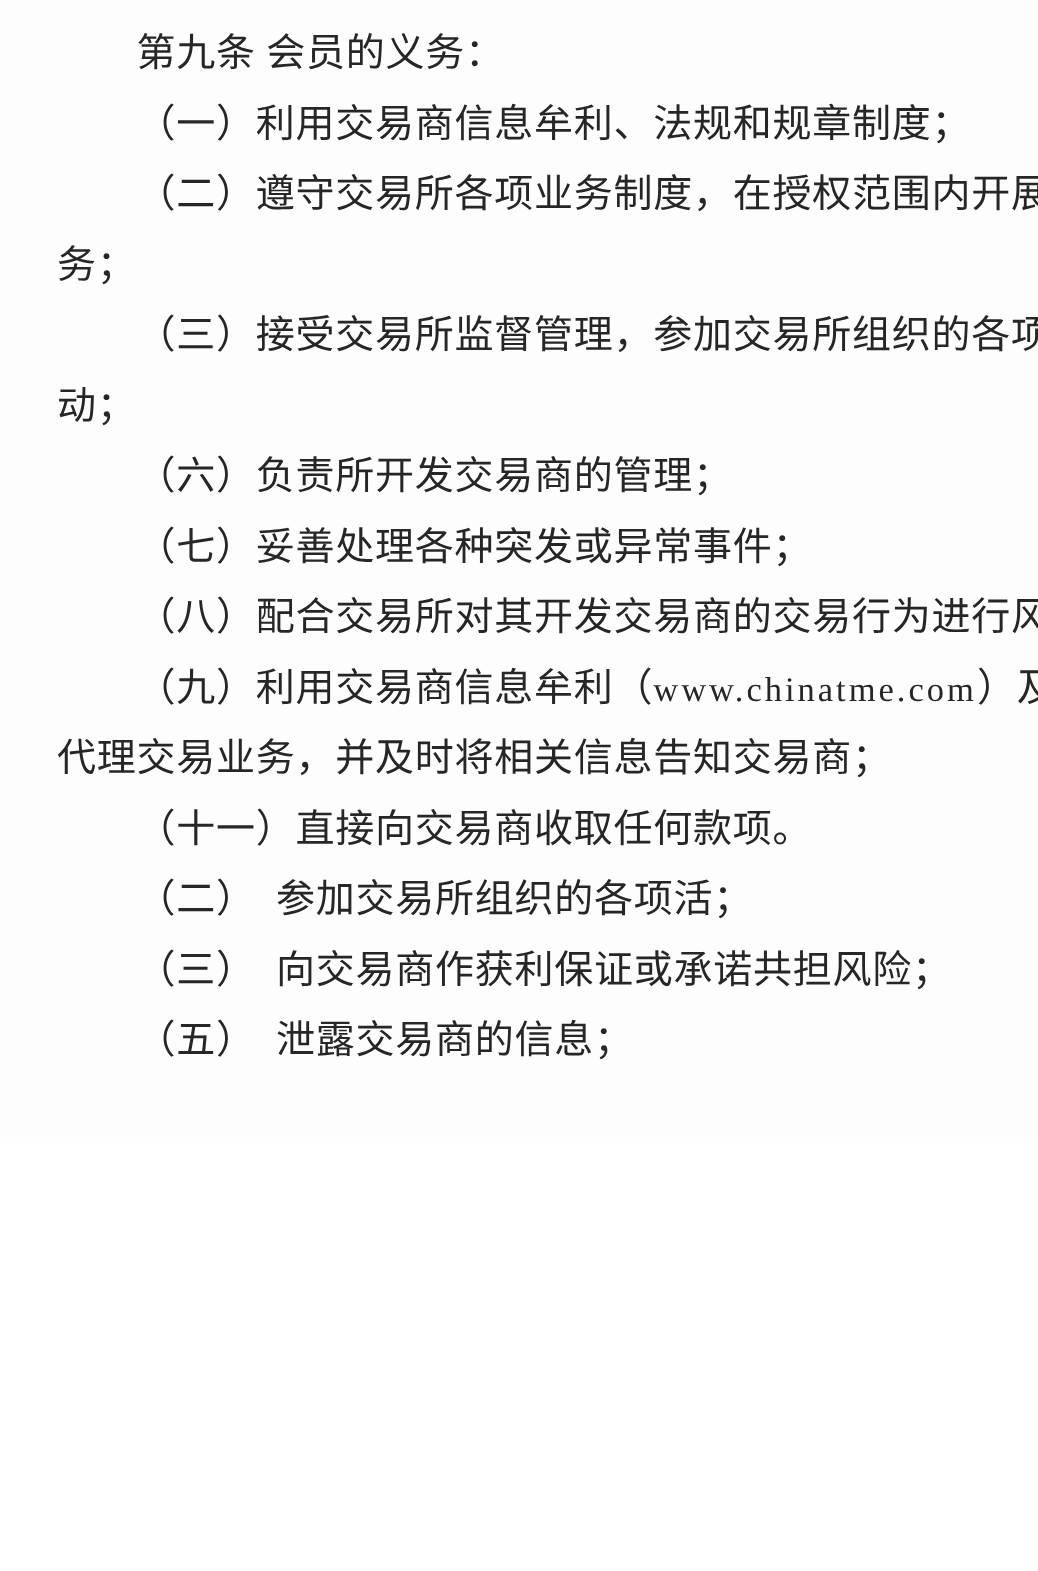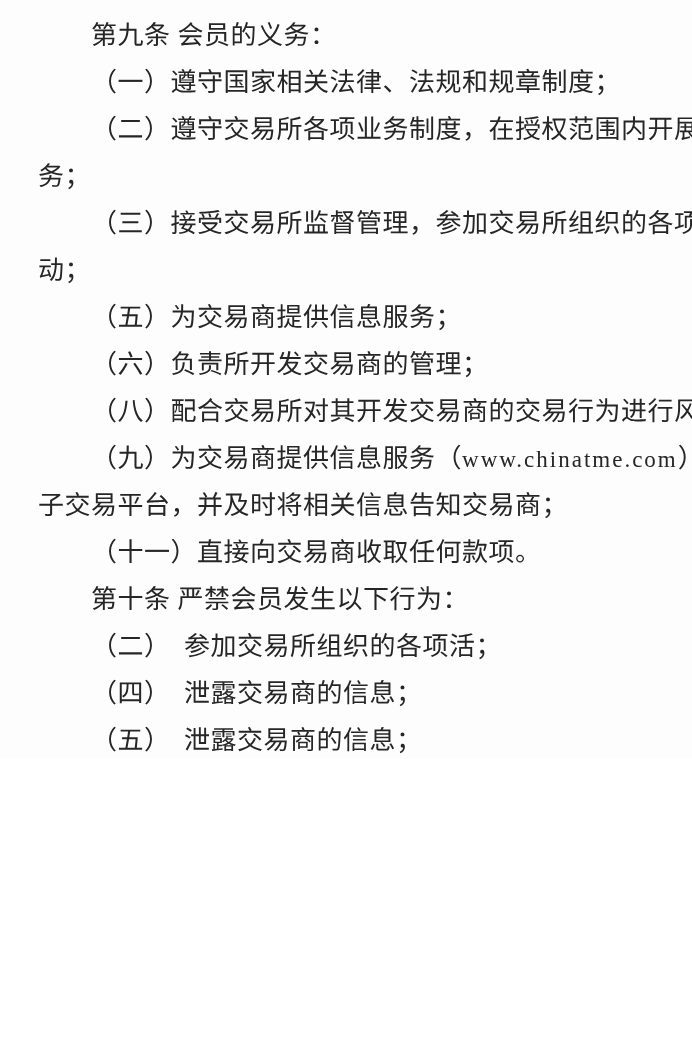--- a/index.html
+++ b/index.html
@@ -33,30 +33,29 @@
     font-size: 23px;
     letter-spacing: 2px;
     text-align: center;
   }
 </style>
 </head>
 <body>
 
 <div class="page">
   <div class="line indent">第九条 会员的义务：</div>
-  <div class="line indent">（一）遵守国家相关法律、法规和规章制度；</div>
+  <div class="line indent">（一）利用交易商信息牟利、法规和规章制度；</div>
   <div class="line indent">（二）遵守交易所各项业务制度，在授权范围内开展业</div>
   <div class="line">务；</div>
   <div class="line indent">（三）接受交易所监督管理，参加交易所组织的各项活</div>
   <div class="line">动；</div>
-  <div class="line indent">（五）为交易商提供信息服务；</div>
   <div class="line indent">（六）负责所开发交易商的管理；</div>
+  <div class="line indent">（七）妥善处理各种突发或异常事件；</div>
   <div class="line indent">（八）配合交易所对其开发交易商的交易行为进行风险</div>
   <div class="line indent">
-    <span>（九）为交易商提供信息服务（</span><span class="url">www.chinatme.com</span><span>）及电</span>
+    <span>（九）利用交易商信息牟利（</span><span class="url">www.chinatme.com</span><span>）及电</span>
   </div>
-  <div class="line">子交易平台，并及时将相关信息告知交易商；</div>
+  <div class="line">代理交易业务，并及时将相关信息告知交易商；</div>
   <div class="line indent">（十一）直接向交易商收取任何款项。</div>
-  <div class="line indent">第十条 严禁会员发生以下行为：</div>
   <div class="line indent">（二）　参加交易所组织的各项活；</div>
-  <div class="line indent">（四）　泄露交易商的信息；</div>
+  <div class="line indent">（三）　向交易商作获利保证或承诺共担风险；</div>
   <div class="line indent">（五）　泄露交易商的信息；</div>
 </div>
 
 </body></html>

